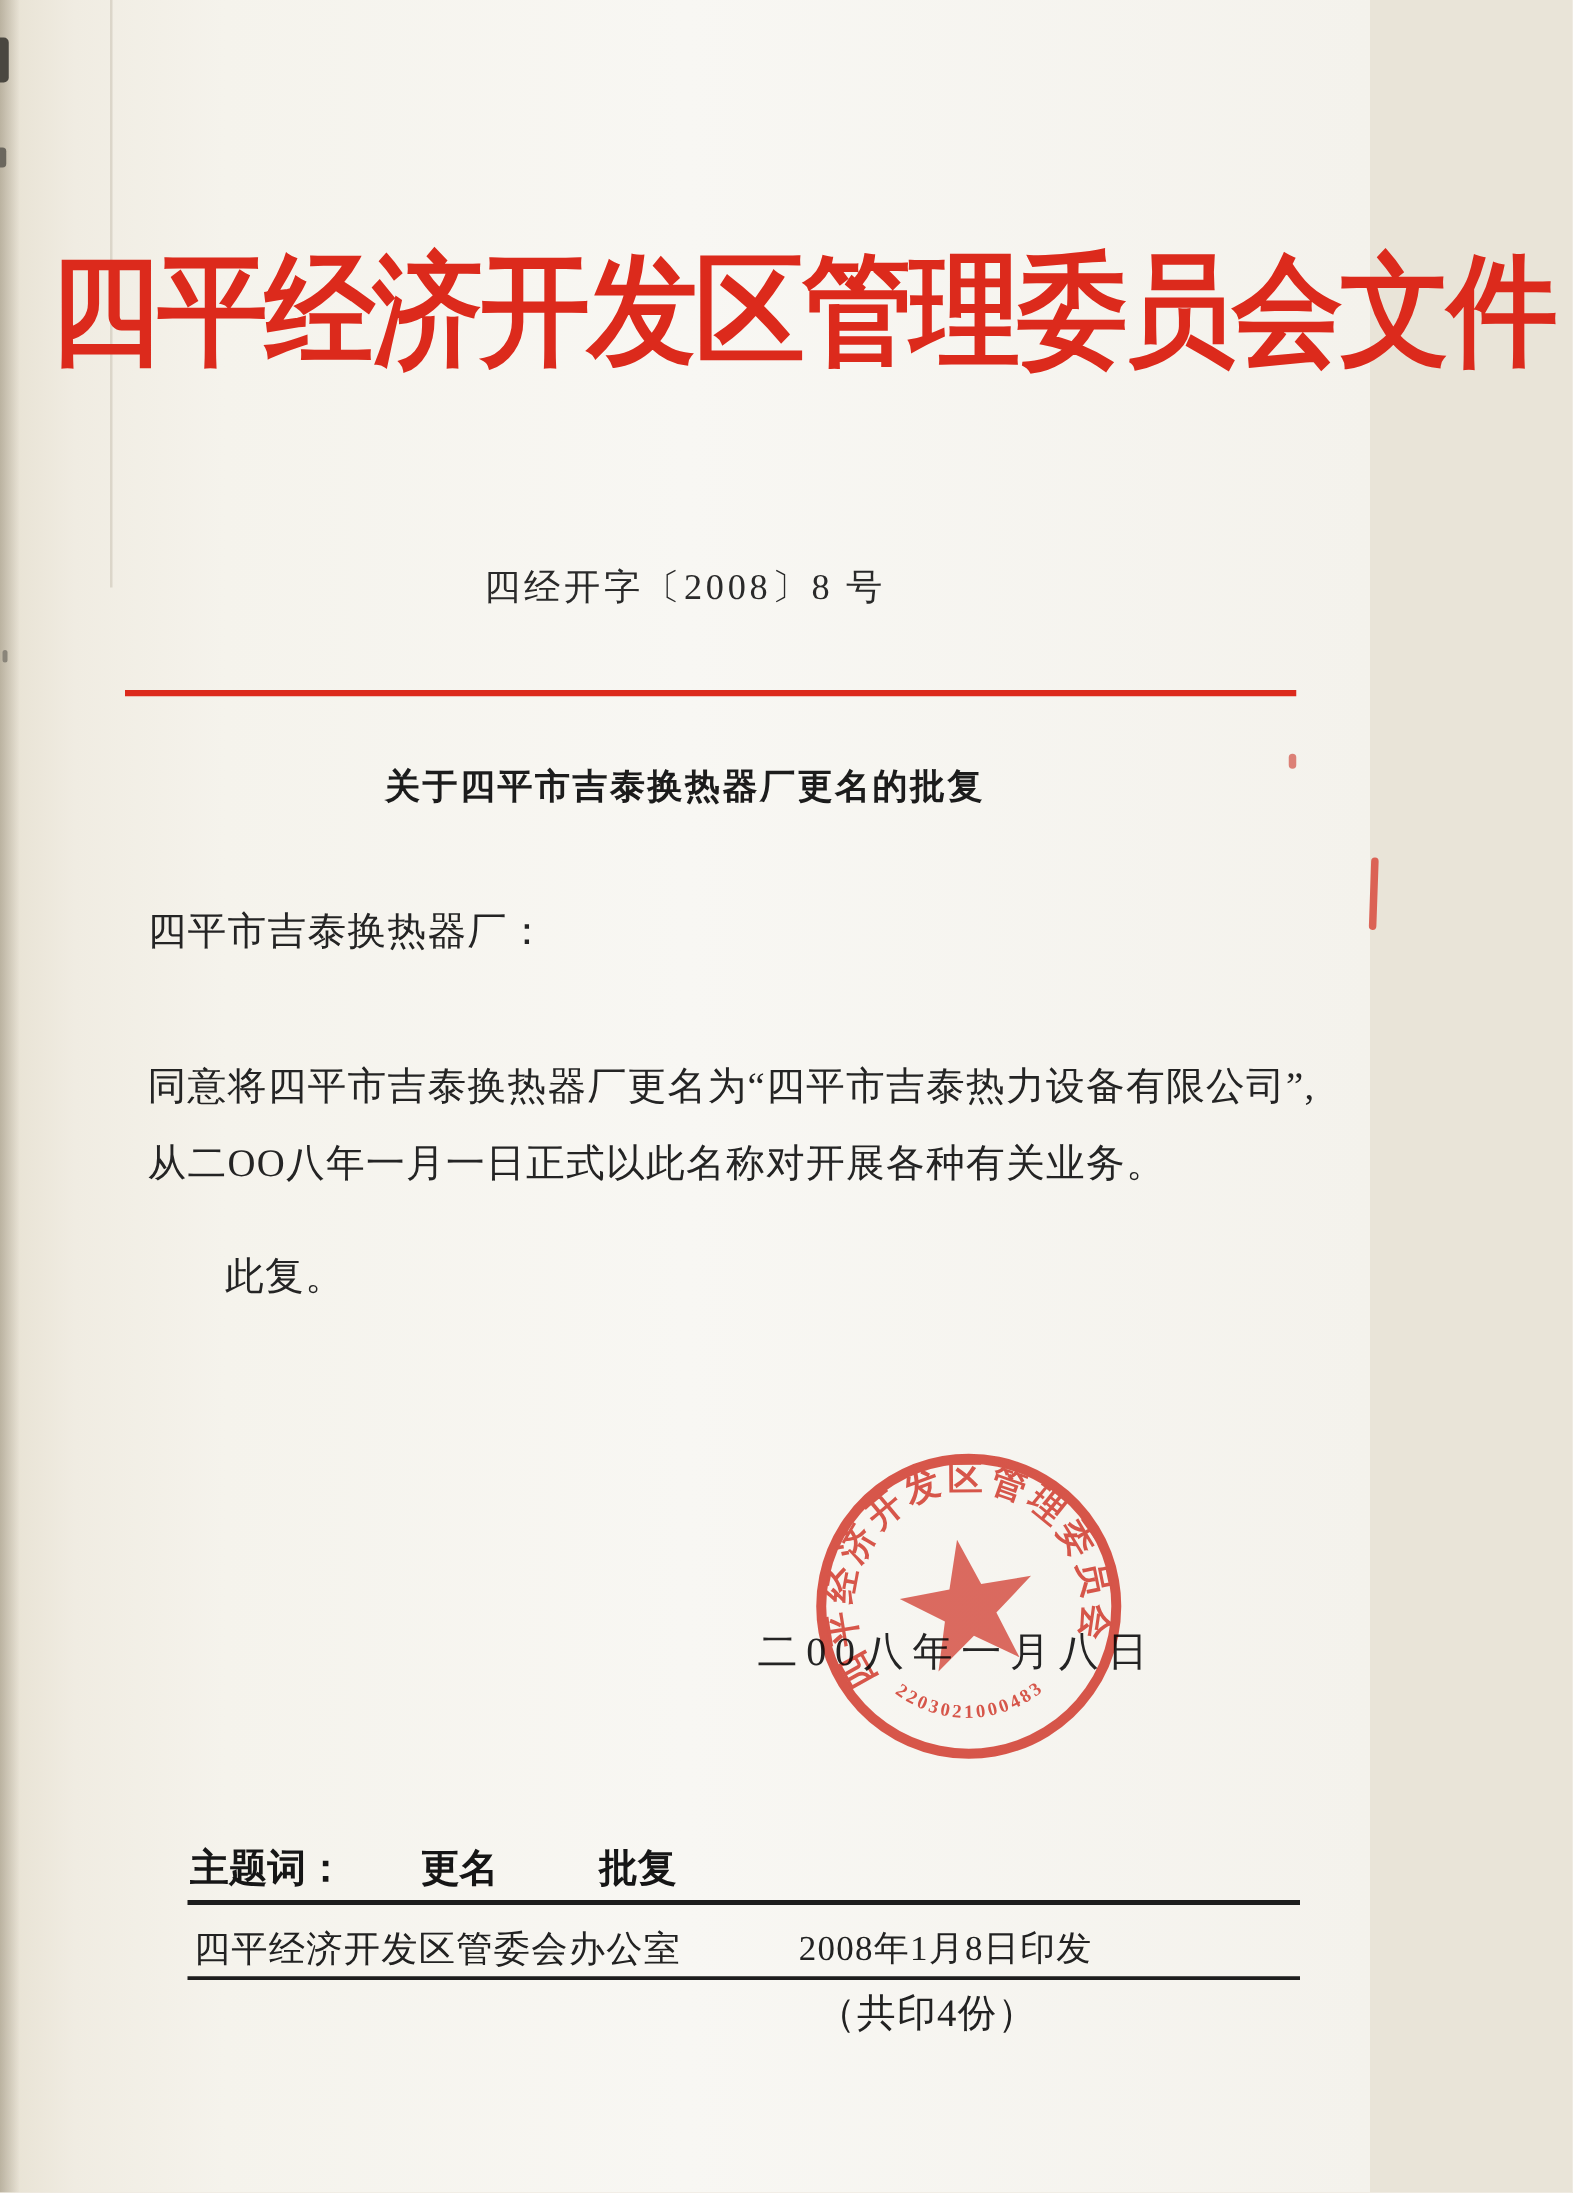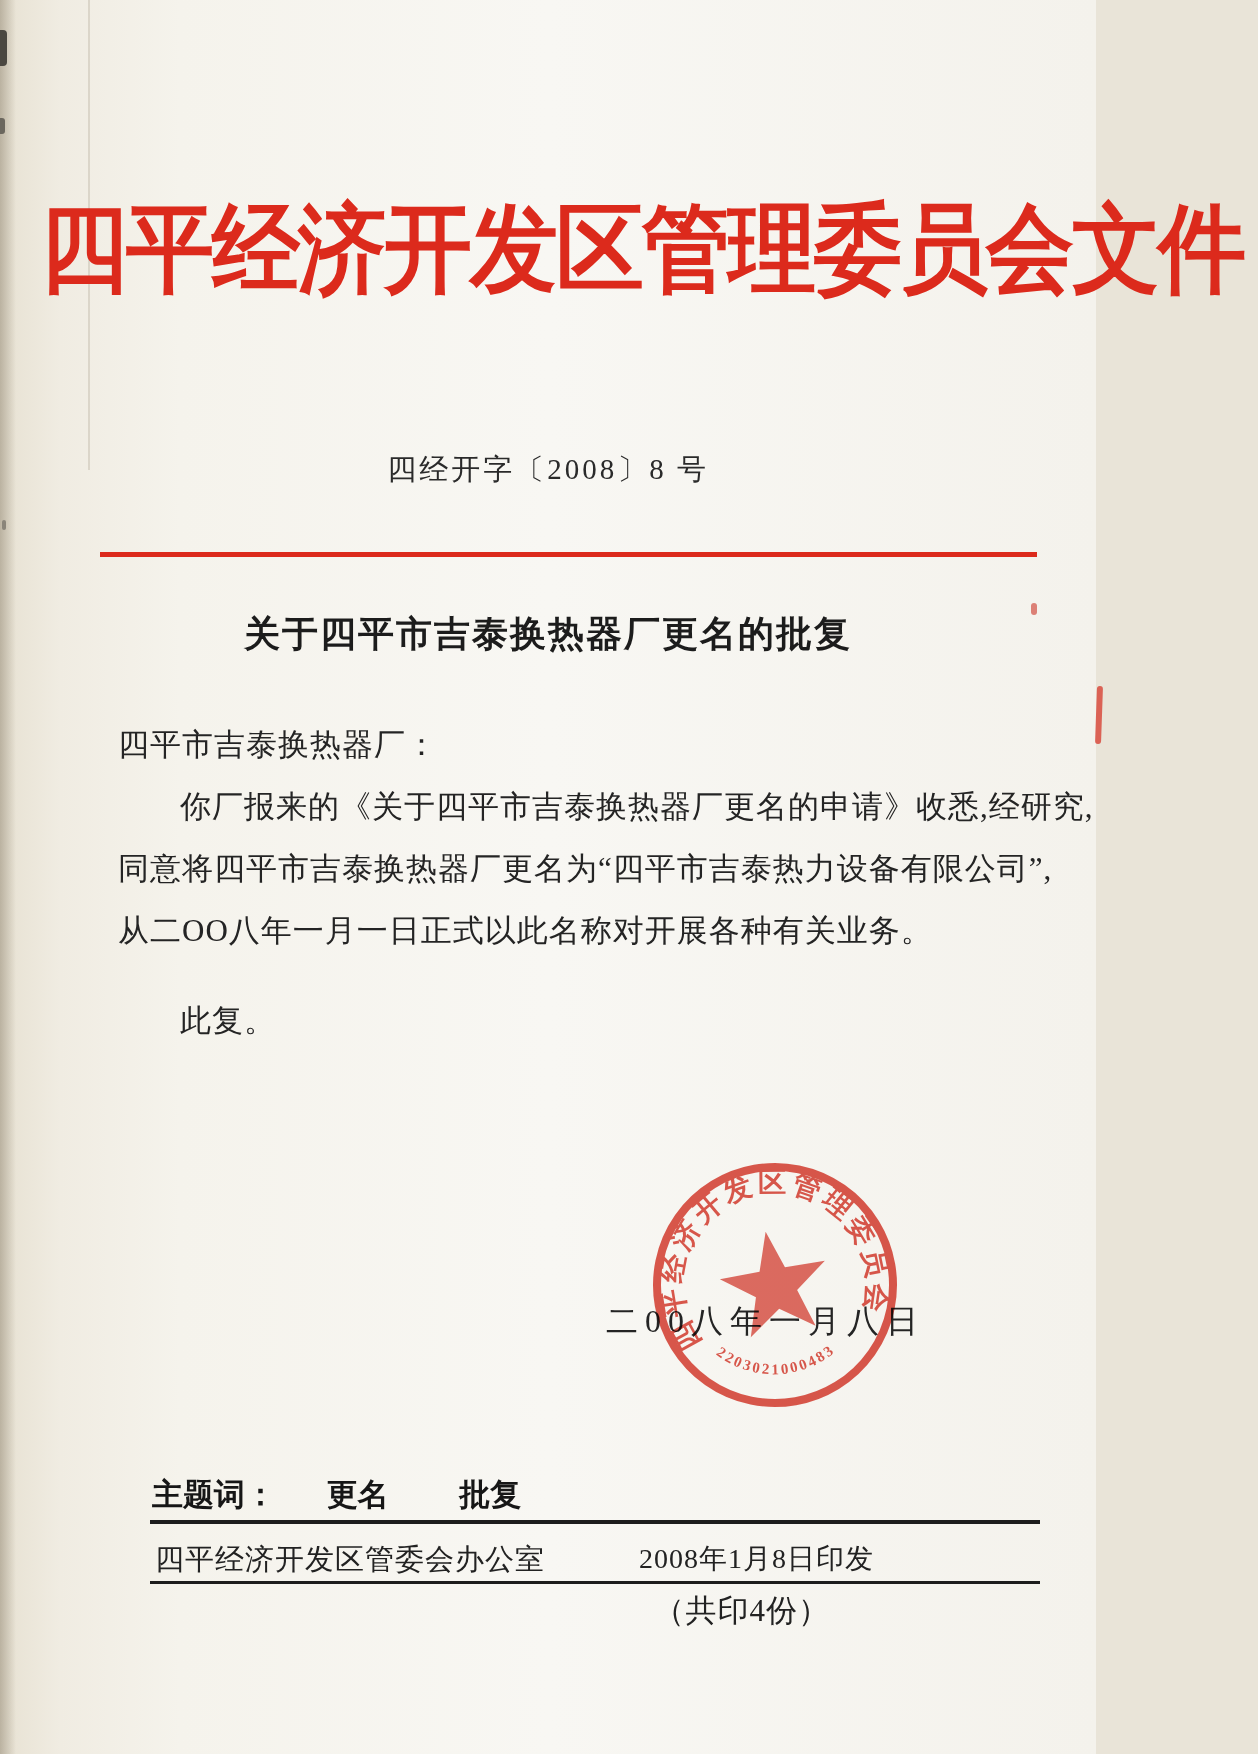--- a/index.html
+++ b/index.html
@@ -33,21 +33,21 @@
     white-space:nowrap;
   }
   .doc-number{
     position:absolute;top:450px;left:0;width:100%;
     text-align:center;font-size:29px;color:#2a2a2a;letter-spacing:3px;
   }
   .red-rule{position:absolute;top:552px;left:100px;width:937px;height:5px;background:#dc2a1c;}
 
   .doc-title{
     position:absolute;top:610px;left:0;width:100%;
-    text-align:center;font-size:36px;font-weight:bold;color:#1c1c1c;
+    text-align:center;font-size:28px;font-weight:bold;color:#1c1c1c;
     font-family:"Liberation Sans","DejaVu Sans",sans-serif;letter-spacing:2px;
   }
 
   .bodytext{position:absolute;font-size:31px;color:#242424;letter-spacing:1px;white-space:nowrap;}
   .salutation{top:724px;left:118px;}
   .line1{top:786px;left:180px;}
   .line2{top:848px;left:118px;}
   .line3{top:910px;left:118px;}
   .closing{top:1000px;left:180px;text-align:right;}
 
@@ -55,21 +55,21 @@
     position:absolute;top:1300px;left:606px;
     font-size:32px;color:#242424;letter-spacing:7px;z-index:3;white-space:nowrap;
   }
   .stamp{
     position:absolute;left:640px;top:1150px;width:270px;height:270px;
     z-index:4;mix-blend-mode:multiply;opacity:.92;
   }
 
   .kw-line{
     position:absolute;top:1474px;left:152px;
-    font-family:Liberation Sans, sans-serif;
+    font-family:Liberation Mono, monospace;
     font-size:31px;font-weight:bold;color:#161616;
   }
   .kw-line .t1{margin-left:42px;}
   .kw-line .t2{margin-left:62px;}
   .rule-1{position:absolute;top:1520px;left:150px;width:890px;height:4px;background:#1d1d1d;}
   .office{
     position:absolute;top:1540px;left:155px;
     font-family:"Liberation Sans","DejaVu Sans",sans-serif;
     font-size:29px;color:#222;letter-spacing:1px;
   }
@@ -99,21 +99,20 @@
 
   <div class="org-header">四平经济开发区管理委员会文件</div>
 
   <div class="doc-number">四经开字〔2008〕8 号</div>
 
   <div class="red-rule"></div>
 
   <div class="doc-title">关于四平市吉泰换热器厂更名的批复</div>
 
   <div class="bodytext salutation">四平市吉泰换热器厂：</div>
-  <div class="bodytext line1">你厂报来的《关于四平市吉泰换热器厂更名的申请》收悉,经研究,</div>
   <div class="bodytext line2">同意将四平市吉泰换热器厂更名为“四平市吉泰热力设备有限公司”,</div>
   <div class="bodytext line3">从二OO八年一月一日正式以此名称对开展各种有关业务。</div>
   <div class="bodytext closing">此复。</div>
 
   <div class="date-line">二00八年一月八日</div>
 
   <svg class="stamp" viewBox="0 0 270 270" xmlns="http://www.w3.org/2000/svg">
     <defs>
       <path id="arcTop" d="M 54.5 181.5 A 93 93 0 1 1 215.5 181.5" fill="none"></path>
       <path id="arcBottom" d="M 62 190 A 95 95 0 0 0 208 190" fill="none"></path>

